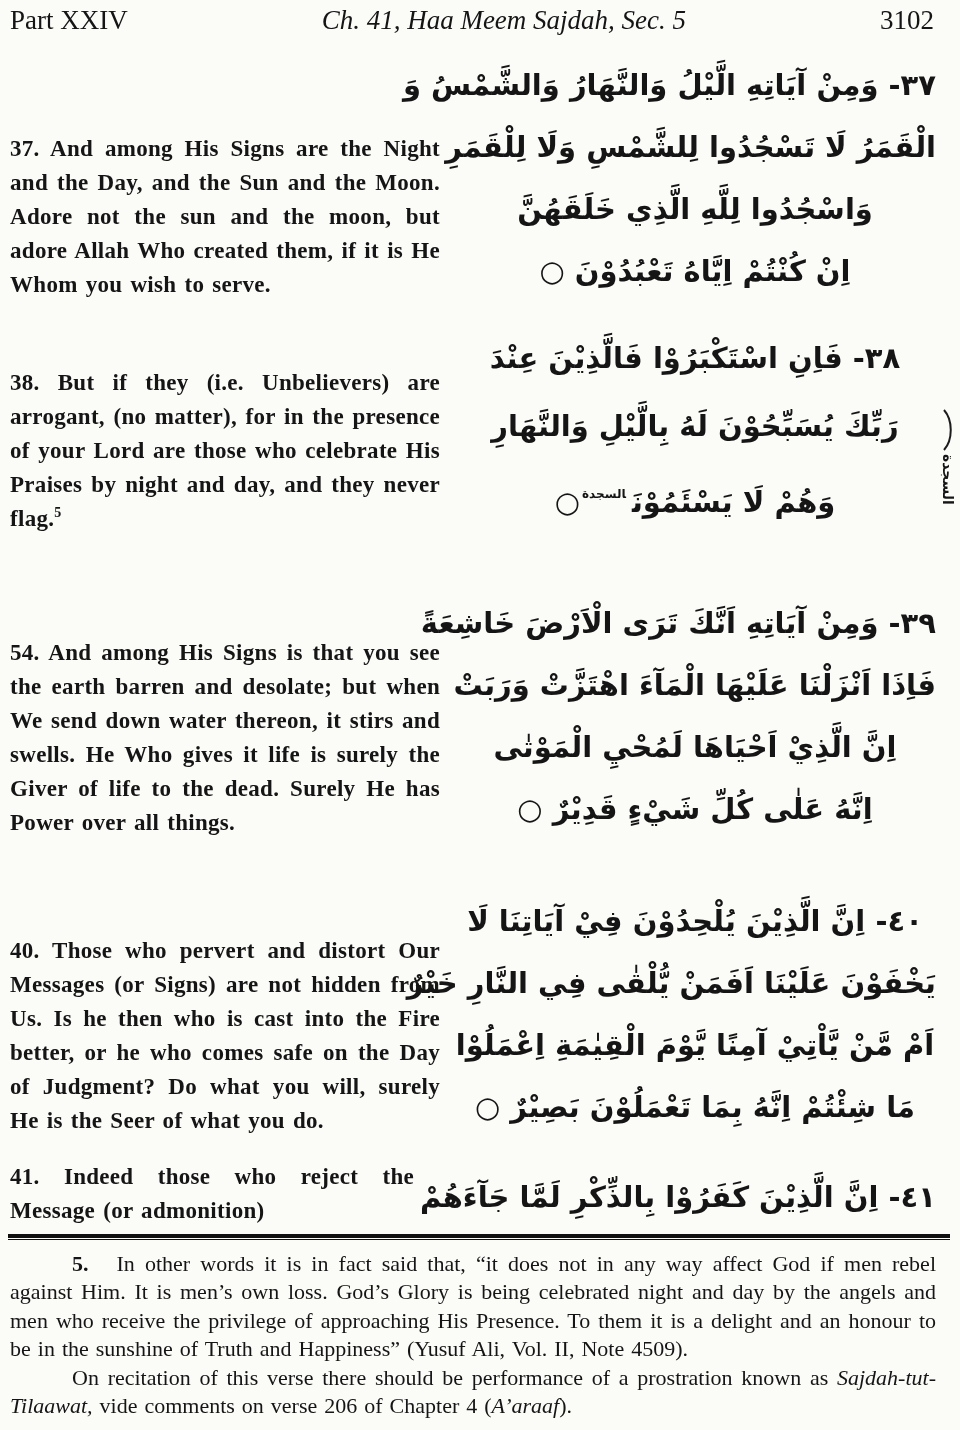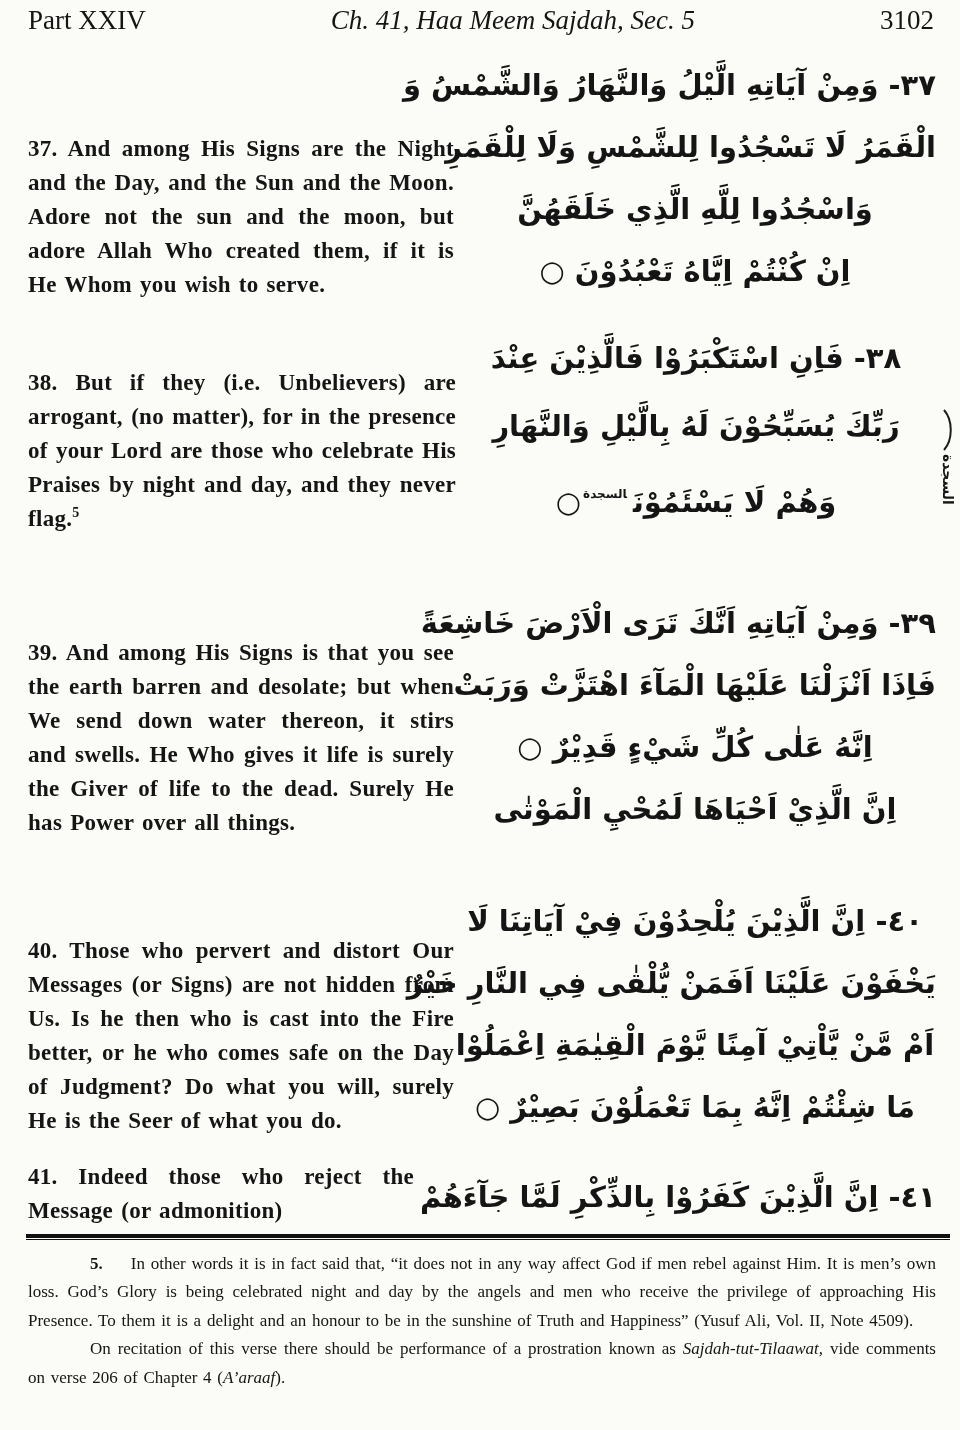--- a/index.html
+++ b/index.html
@@ -7,21 +7,21 @@
   body {
     width: 960px; height: 1430px;
     background: #fbfbf8;
     color: #151515;
     font-family: "Liberation Serif", serif;
     overflow: hidden;
   }
   .page {
     position: relative;
     width: 960px; height: 1430px;
-    padding: 4px 24px 0 28px;
+    padding: 4px 24px 0 10px;
   }
   
   .hdr {
     display: flex;
     justify-content: space-between;
     align-items: baseline;
     font-size: 27px;
     line-height: 32px;
     padding: 0 2px 10px 0;
   }
@@ -88,21 +88,21 @@
     letter-spacing: 1px;
   }
   
   .fn-rule {
     height: 6px;
     border-top: 4px solid #101010;
     border-bottom: 1px solid #101010;
     margin: 6px -14px 10px -2px;
   }
   .fn {
-    font-size: 17px;
+    font-size: 22px;
     line-height: 28.4px;
     text-align: justify;
     margin: 0;
     word-spacing: 1.5px;
   }
   .fn-p1 { text-indent: 62px; }
   .fn-p2 { text-indent: 62px; }
   .fn-num { font-weight: 700; margin-right: 28px; }
   .it { font-style: italic; }
 </style>
@@ -130,26 +130,26 @@
   <div class="row r2">
     <p class="eng"><span>38. But if they (i.e. Unbelievers) are arrogant, (no matter), for in the presence of your Lord are those who celebrate His Praises by night and day, and they never flag.</span><sup>5</sup></p>
     <div class="arb">
       <div class="aline">٣٨- فَاِنِ اسْتَكْبَرُوْا فَالَّذِيْنَ عِنْدَ</div>
       <div class="aline">رَبِّكَ يُسَبِّحُوْنَ لَهُ بِالَّيْلِ وَالنَّهَارِ</div>
       <div class="aline"><span>وَهُمْ لَا يَسْئَمُوْنَ</span><span class="mini-sajdah">السجدة</span><span>○</span></div>
     </div>
   </div>
 
   <div class="row r3">
-    <p class="eng"><span>39. And among His Signs is that you see the earth barren and desolate; but when We send down water thereon, it stirs and swells. He Who gives it life is surely the Giver of life to the dead. Surely He has Power over all things.</span></p>
+    <p class="eng"><span>54. And among His Signs is that you see the earth barren and desolate; but when We send down water thereon, it stirs and swells. He Who gives it life is surely the Giver of life to the dead. Surely He has Power over all things.</span></p>
     <div class="arb">
       <div class="aline">٣٩- وَمِنْ آيَاتِهِ اَنَّكَ تَرَى الْاَرْضَ خَاشِعَةً</div>
       <div class="aline">فَاِذَا اَنْزَلْنَا عَلَيْهَا الْمَآءَ اهْتَزَّتْ وَرَبَتْ</div>
+      <div class="aline">اِنَّ الَّذِيْ اَحْيَاهَا لَمُحْيِ الْمَوْتٰى</div>
       <div class="aline">اِنَّهُ عَلٰى كُلِّ شَيْءٍ قَدِيْرٌ ○</div>
-      <div class="aline">اِنَّ الَّذِيْ اَحْيَاهَا لَمُحْيِ الْمَوْتٰى</div>
     </div>
   </div>
 
   <div class="row r4">
     <p class="eng"><span>40. Those who pervert and distort Our Messages (or Signs) are not hidden from Us. Is he then who is cast into the Fire better, or he who comes safe on the Day of Judgment? Do what you will, surely He is the Seer of what you do.</span></p>
     <div class="arb">
       <div class="aline">٤٠- اِنَّ الَّذِيْنَ يُلْحِدُوْنَ فِيْ آيَاتِنَا لَا</div>
       <div class="aline">يَخْفَوْنَ عَلَيْنَا اَفَمَنْ يُّلْقٰى فِي النَّارِ خَيْرٌ</div>
       <div class="aline">اَمْ مَّنْ يَّاْتِيْ آمِنًا يَّوْمَ الْقِيٰمَةِ اِعْمَلُوْا</div>
       <div class="aline">مَا شِئْتُمْ اِنَّهُ بِمَا تَعْمَلُوْنَ بَصِيْرٌ ○</div>

